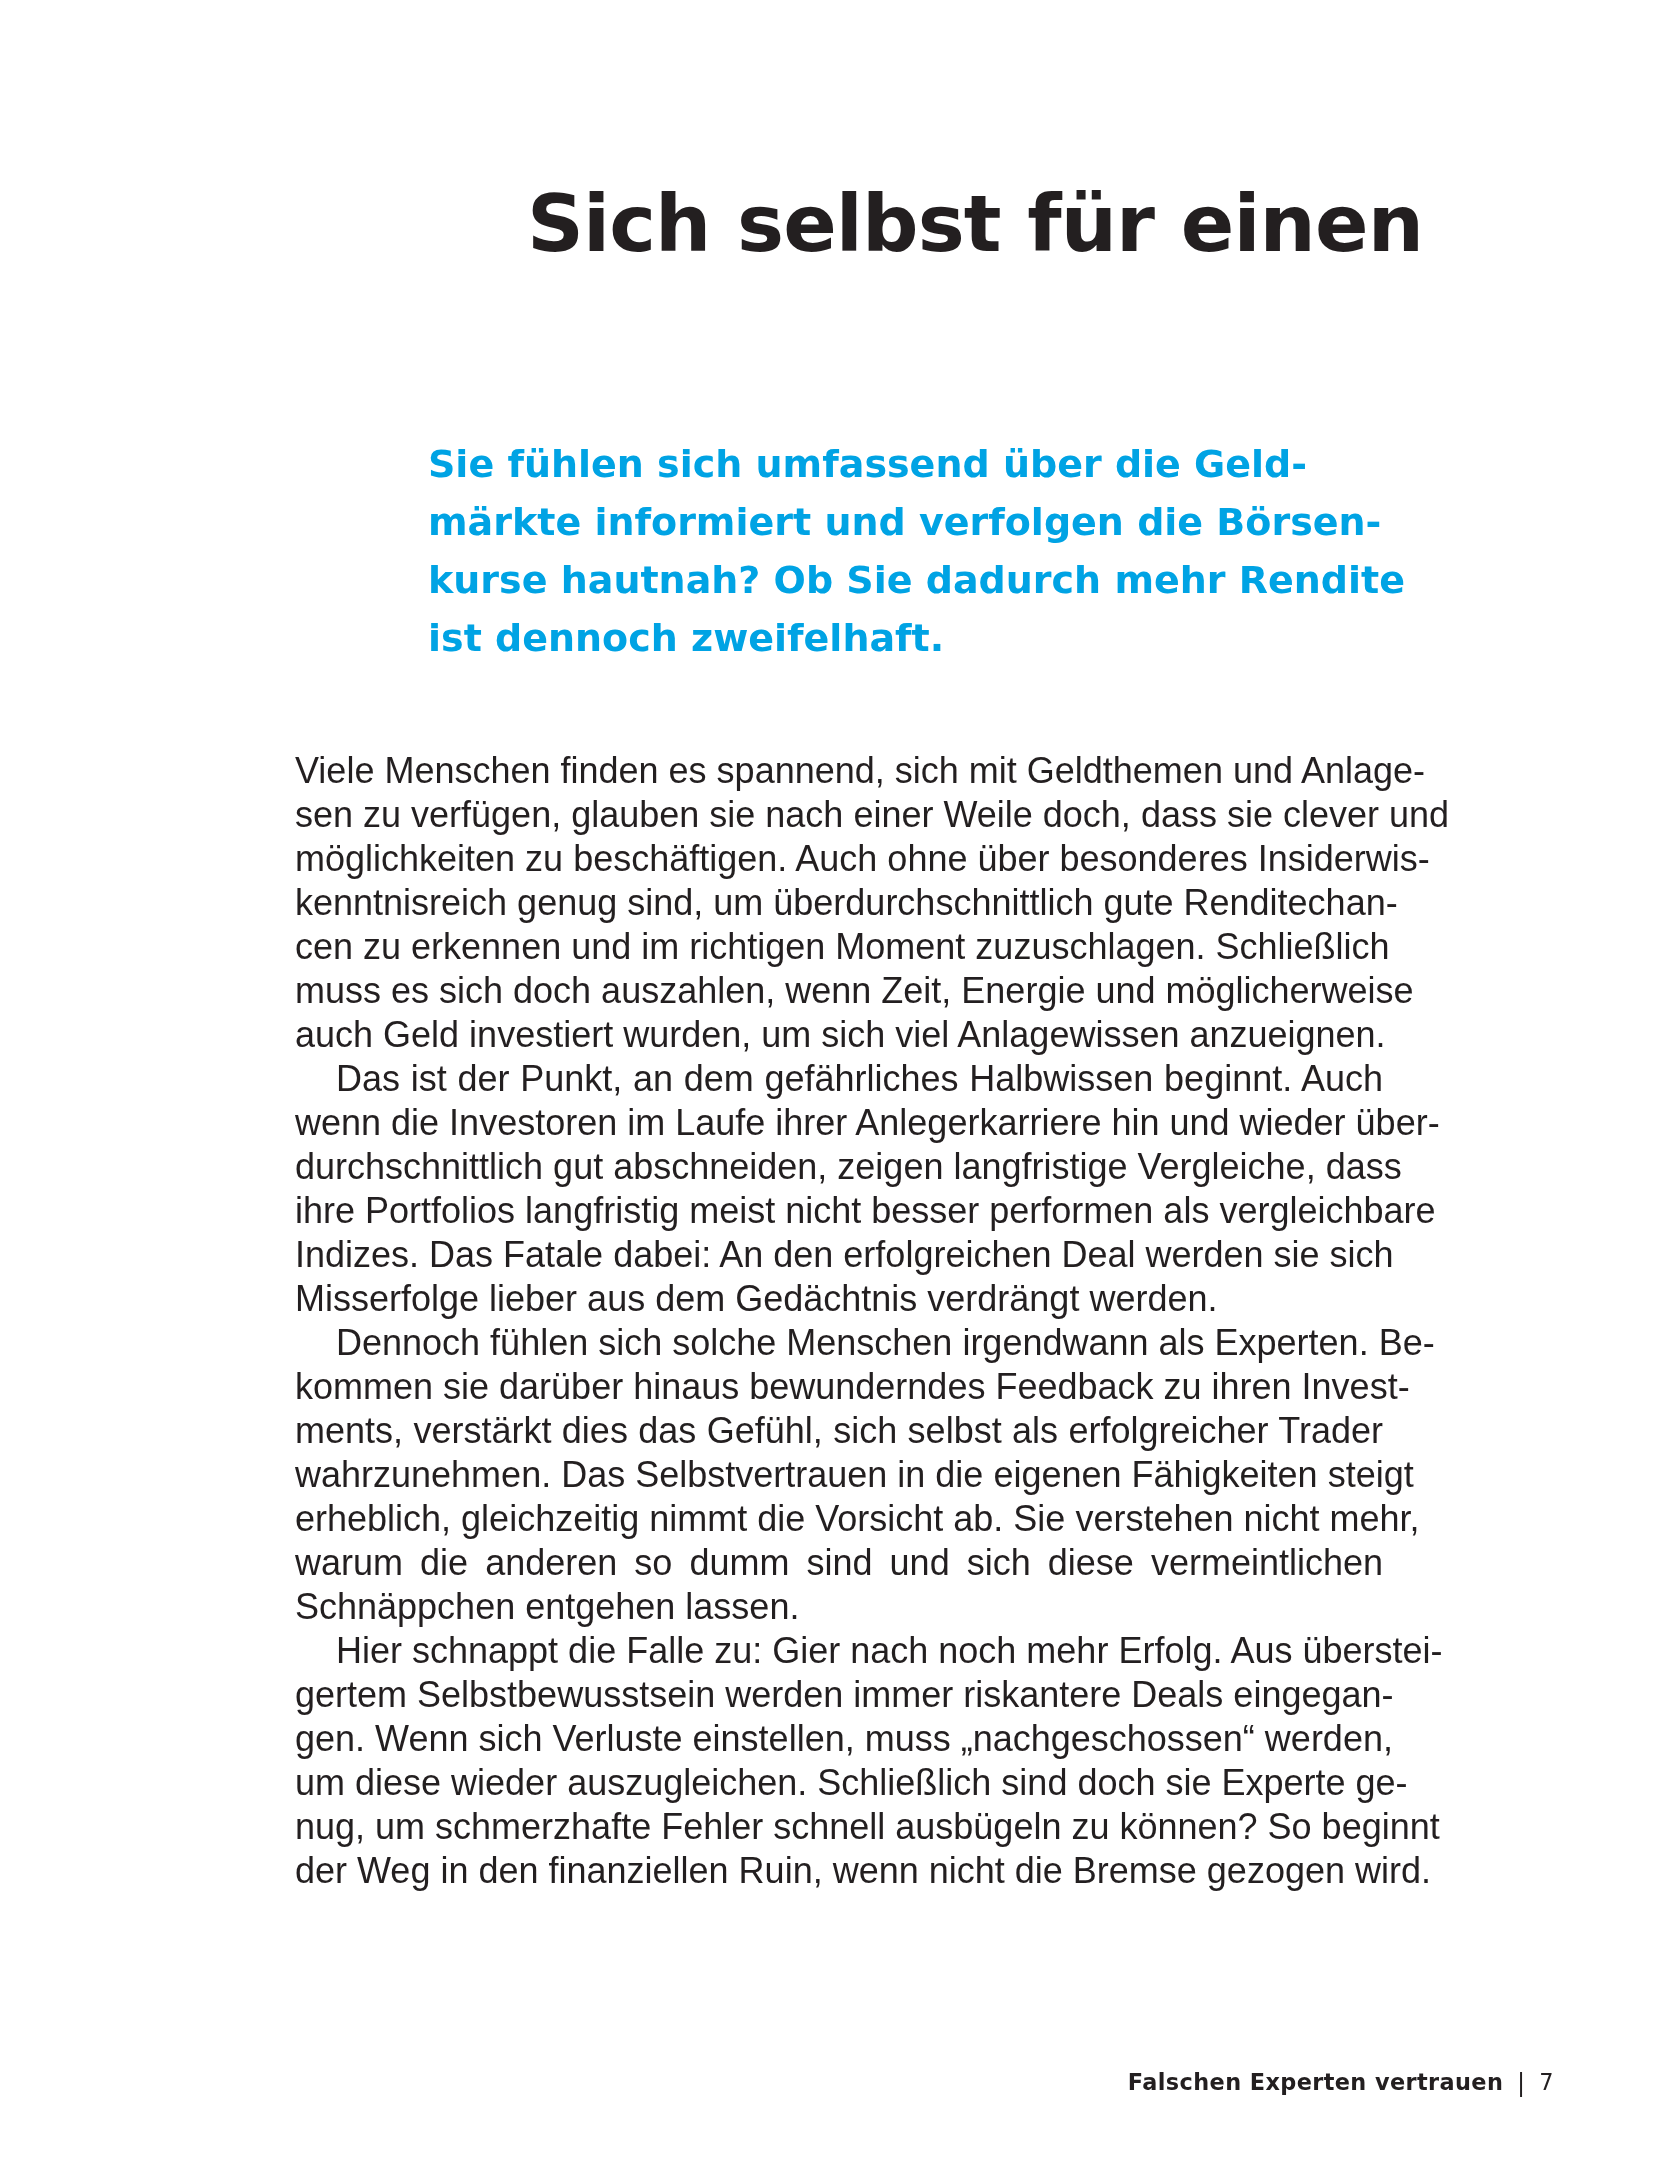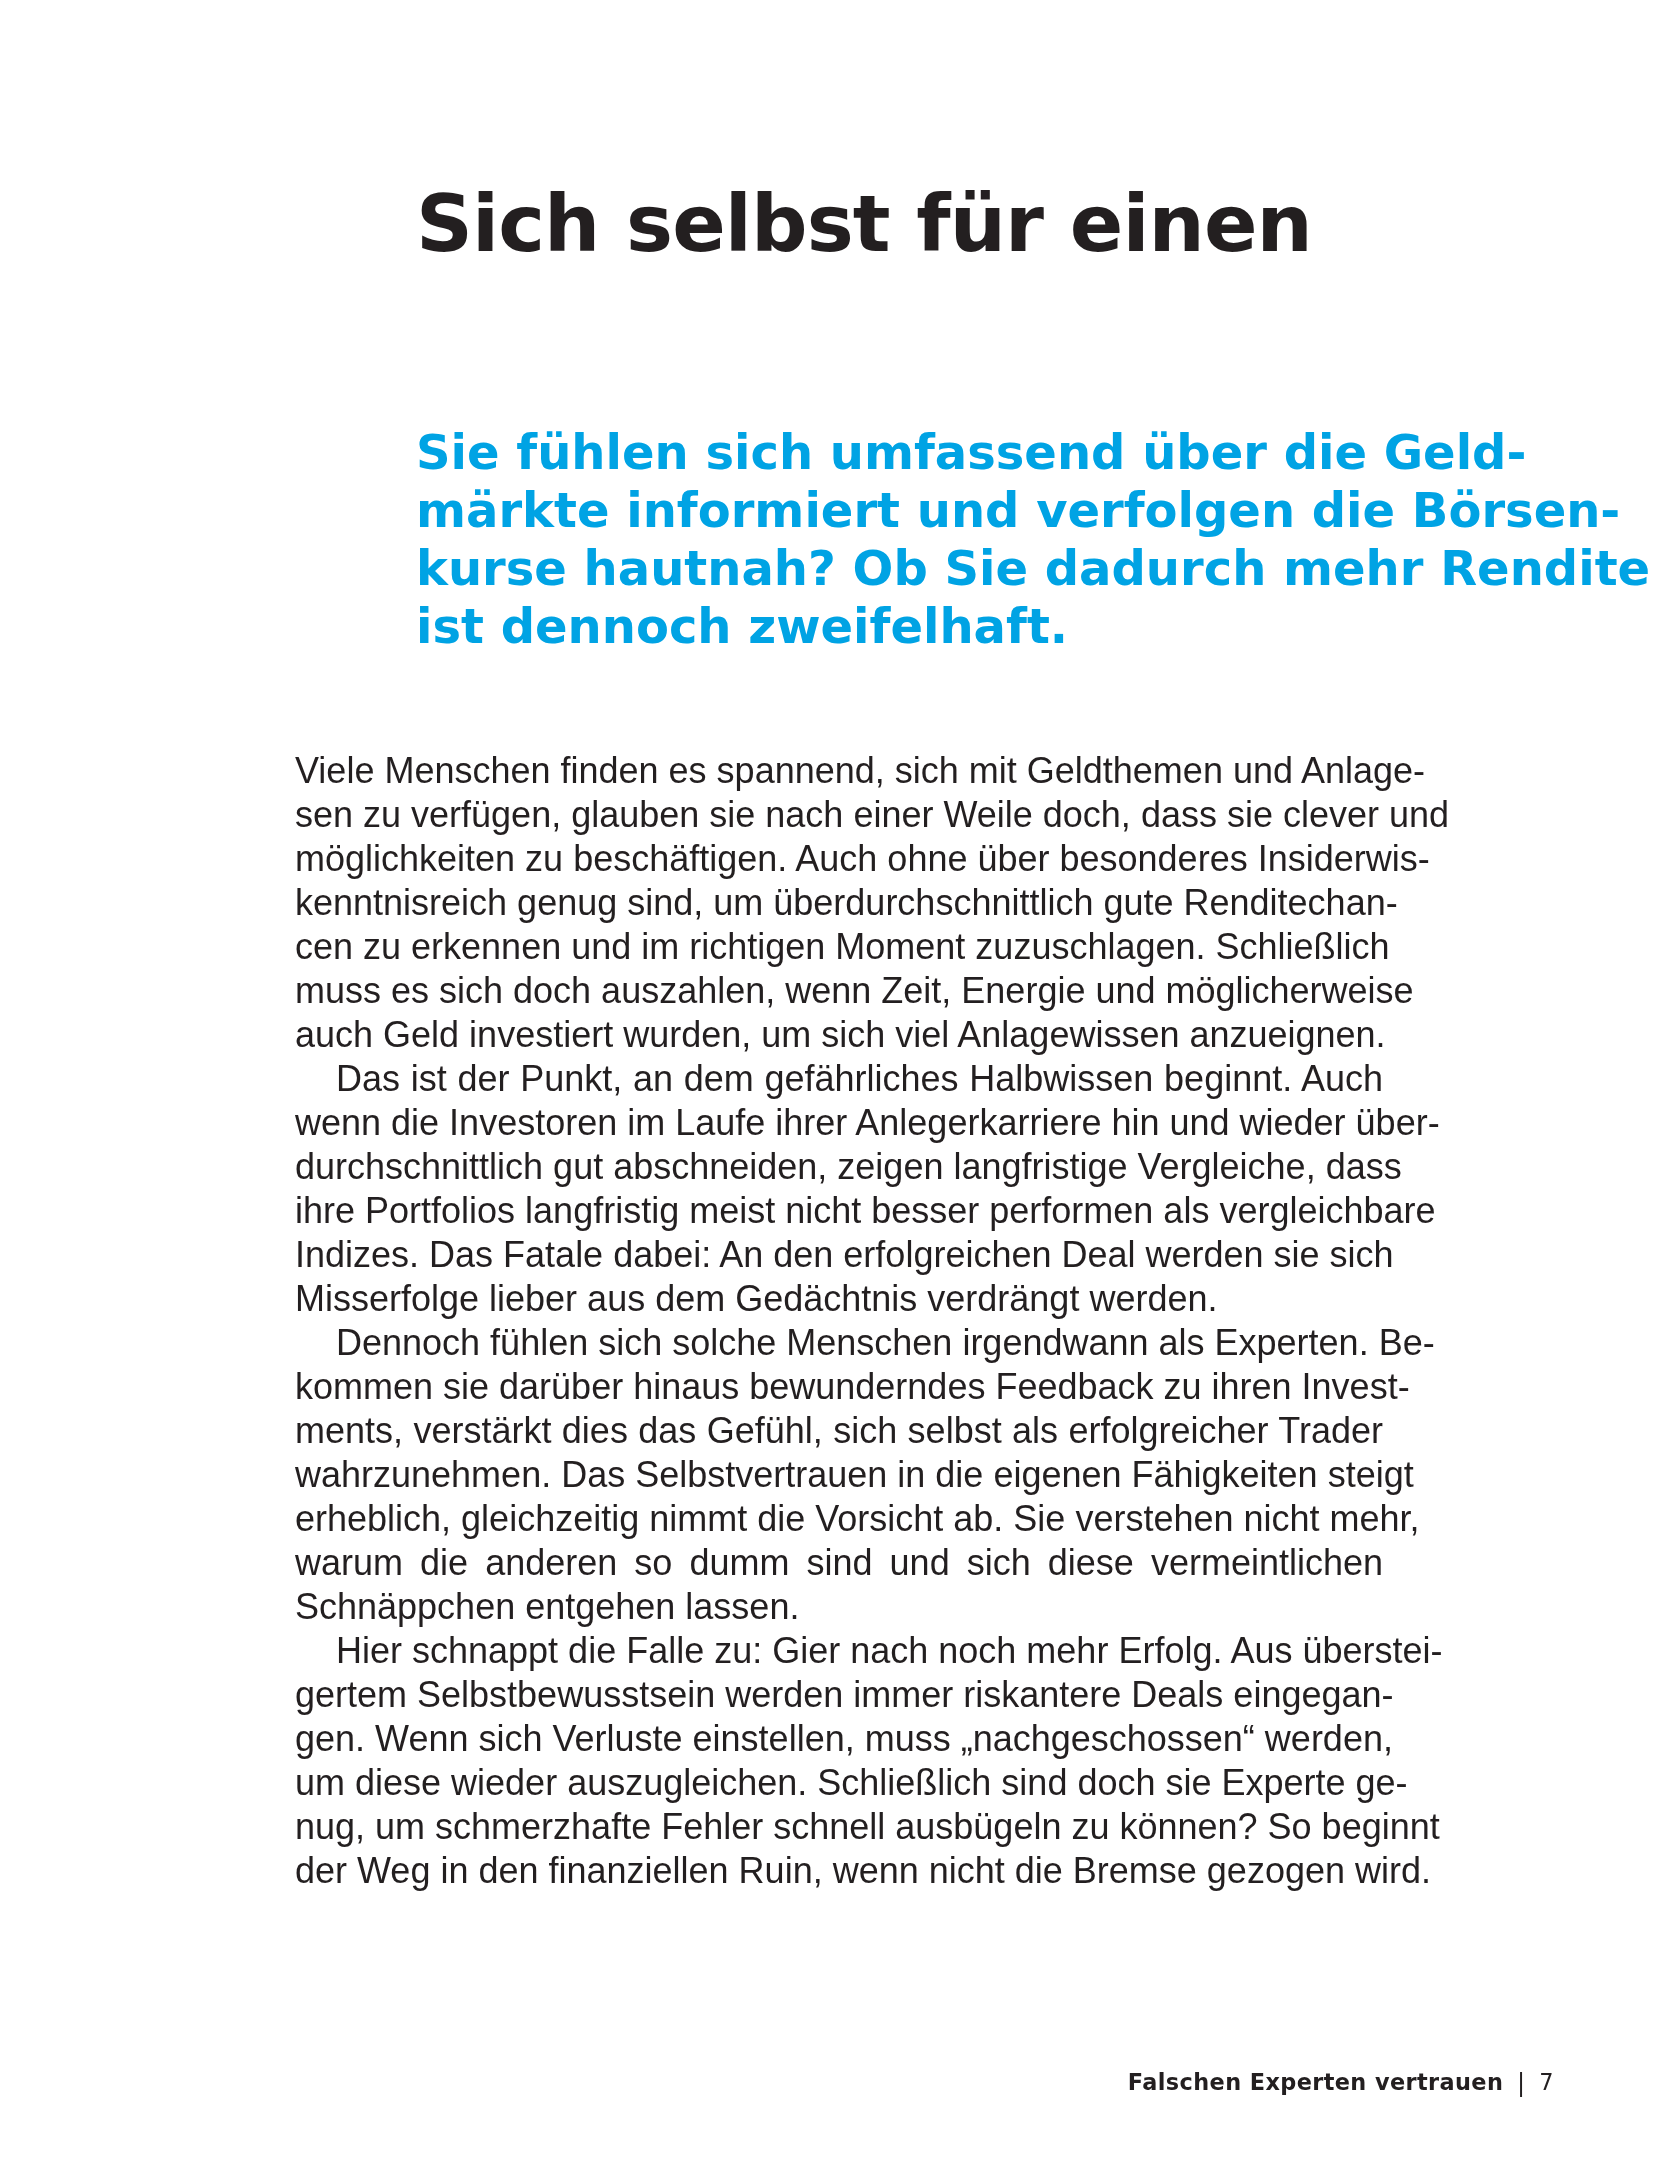--- a/index.html
+++ b/index.html
@@ -20,30 +20,30 @@
       top: 176px;
       width: 1118px;
       margin: 0;
       font-family: "DejaVu Sans", sans-serif;
       font-weight: bold;
       font-size: 79px;
       line-height: 96px;
       letter-spacing: -0.9px;
       color: #231f20;
     }
-    .title span { display: block; white-space: nowrap; }
+    .title span { display: block; white-space: nowrap; text-align: center; }
     .lead {
       position: absolute;
       left: 416px;
       top: 423px;
       width: 989px;
-      margin: 0;
+      margin: 12px;
       font-family: "DejaVu Sans", sans-serif;
       font-weight: bold;
-      font-size: 48px;
+      font-size: 38px;
       line-height: 58px;
       color: #00a3e4;
     }
     .lead span { display: block; white-space: nowrap; }
     .body-text {
       position: absolute;
       left: 295px;
       top: 749px;
       width: 1088px;
       font-family: "Liberation Sans", sans-serif;

